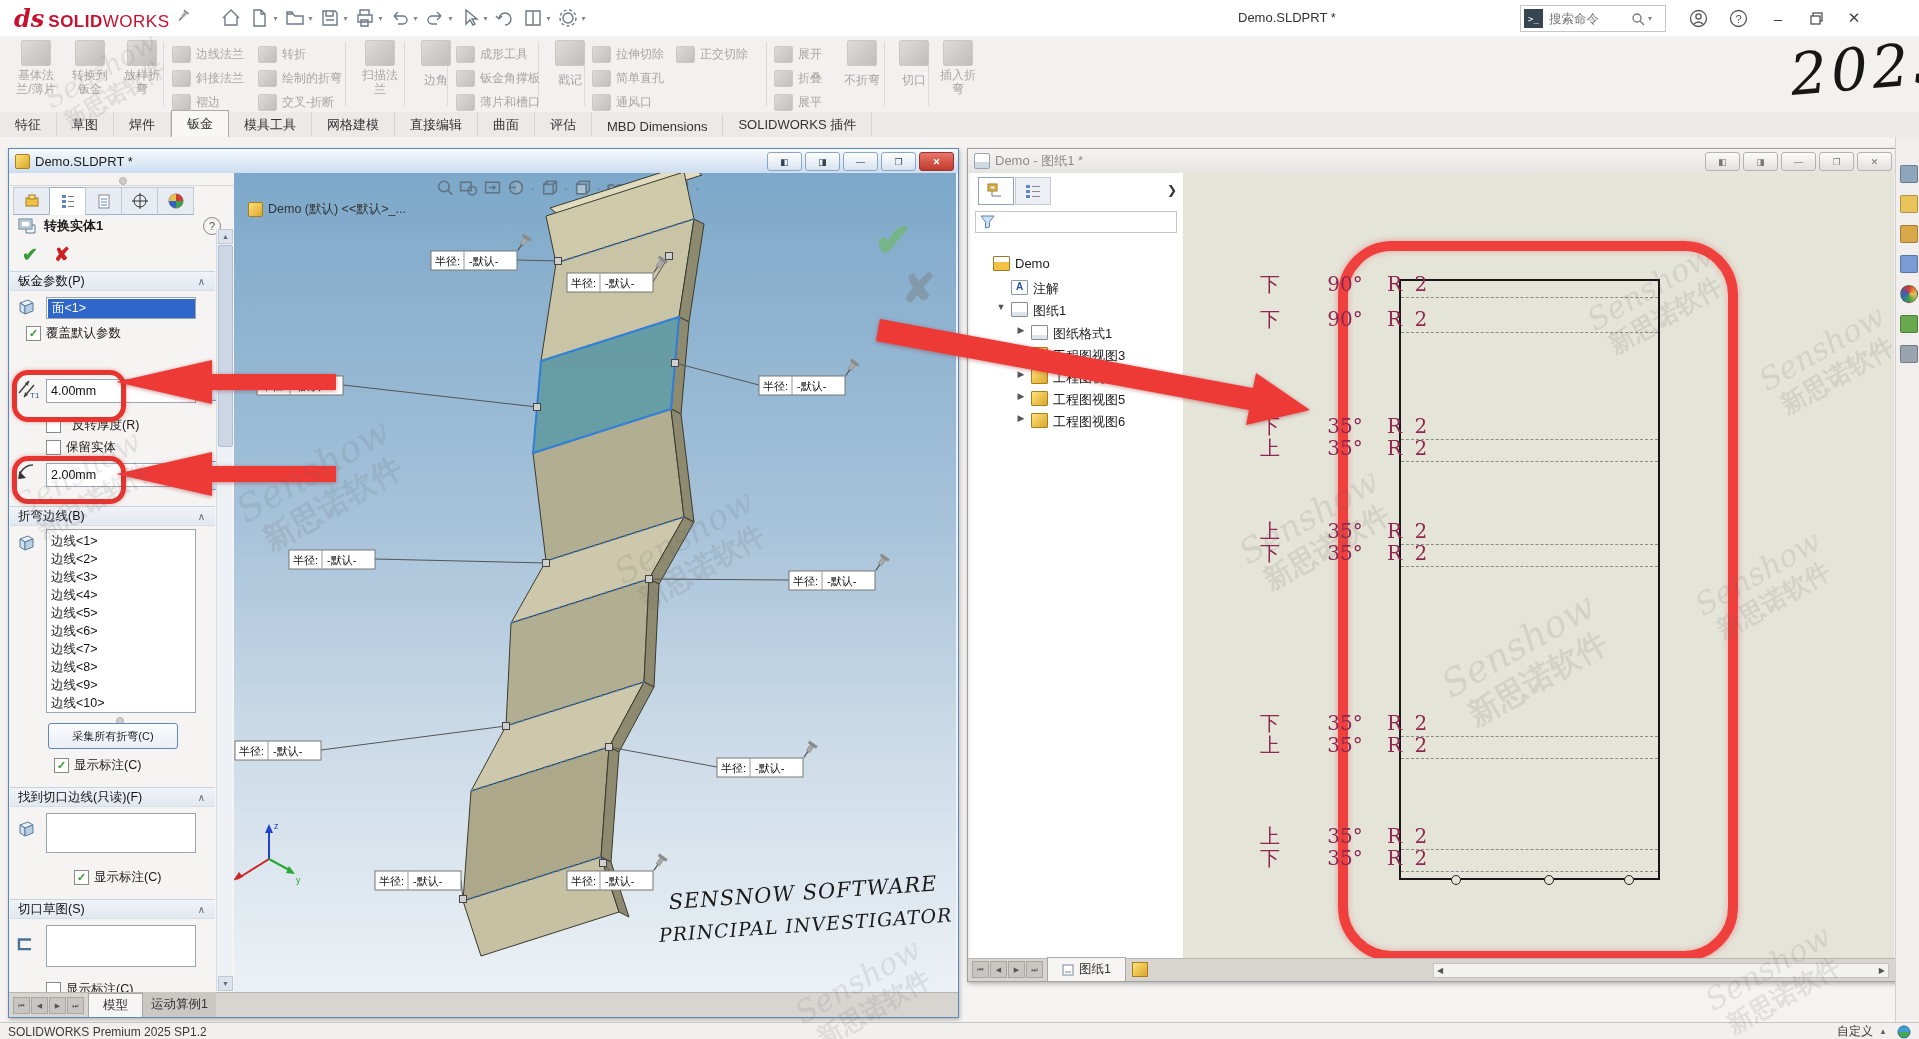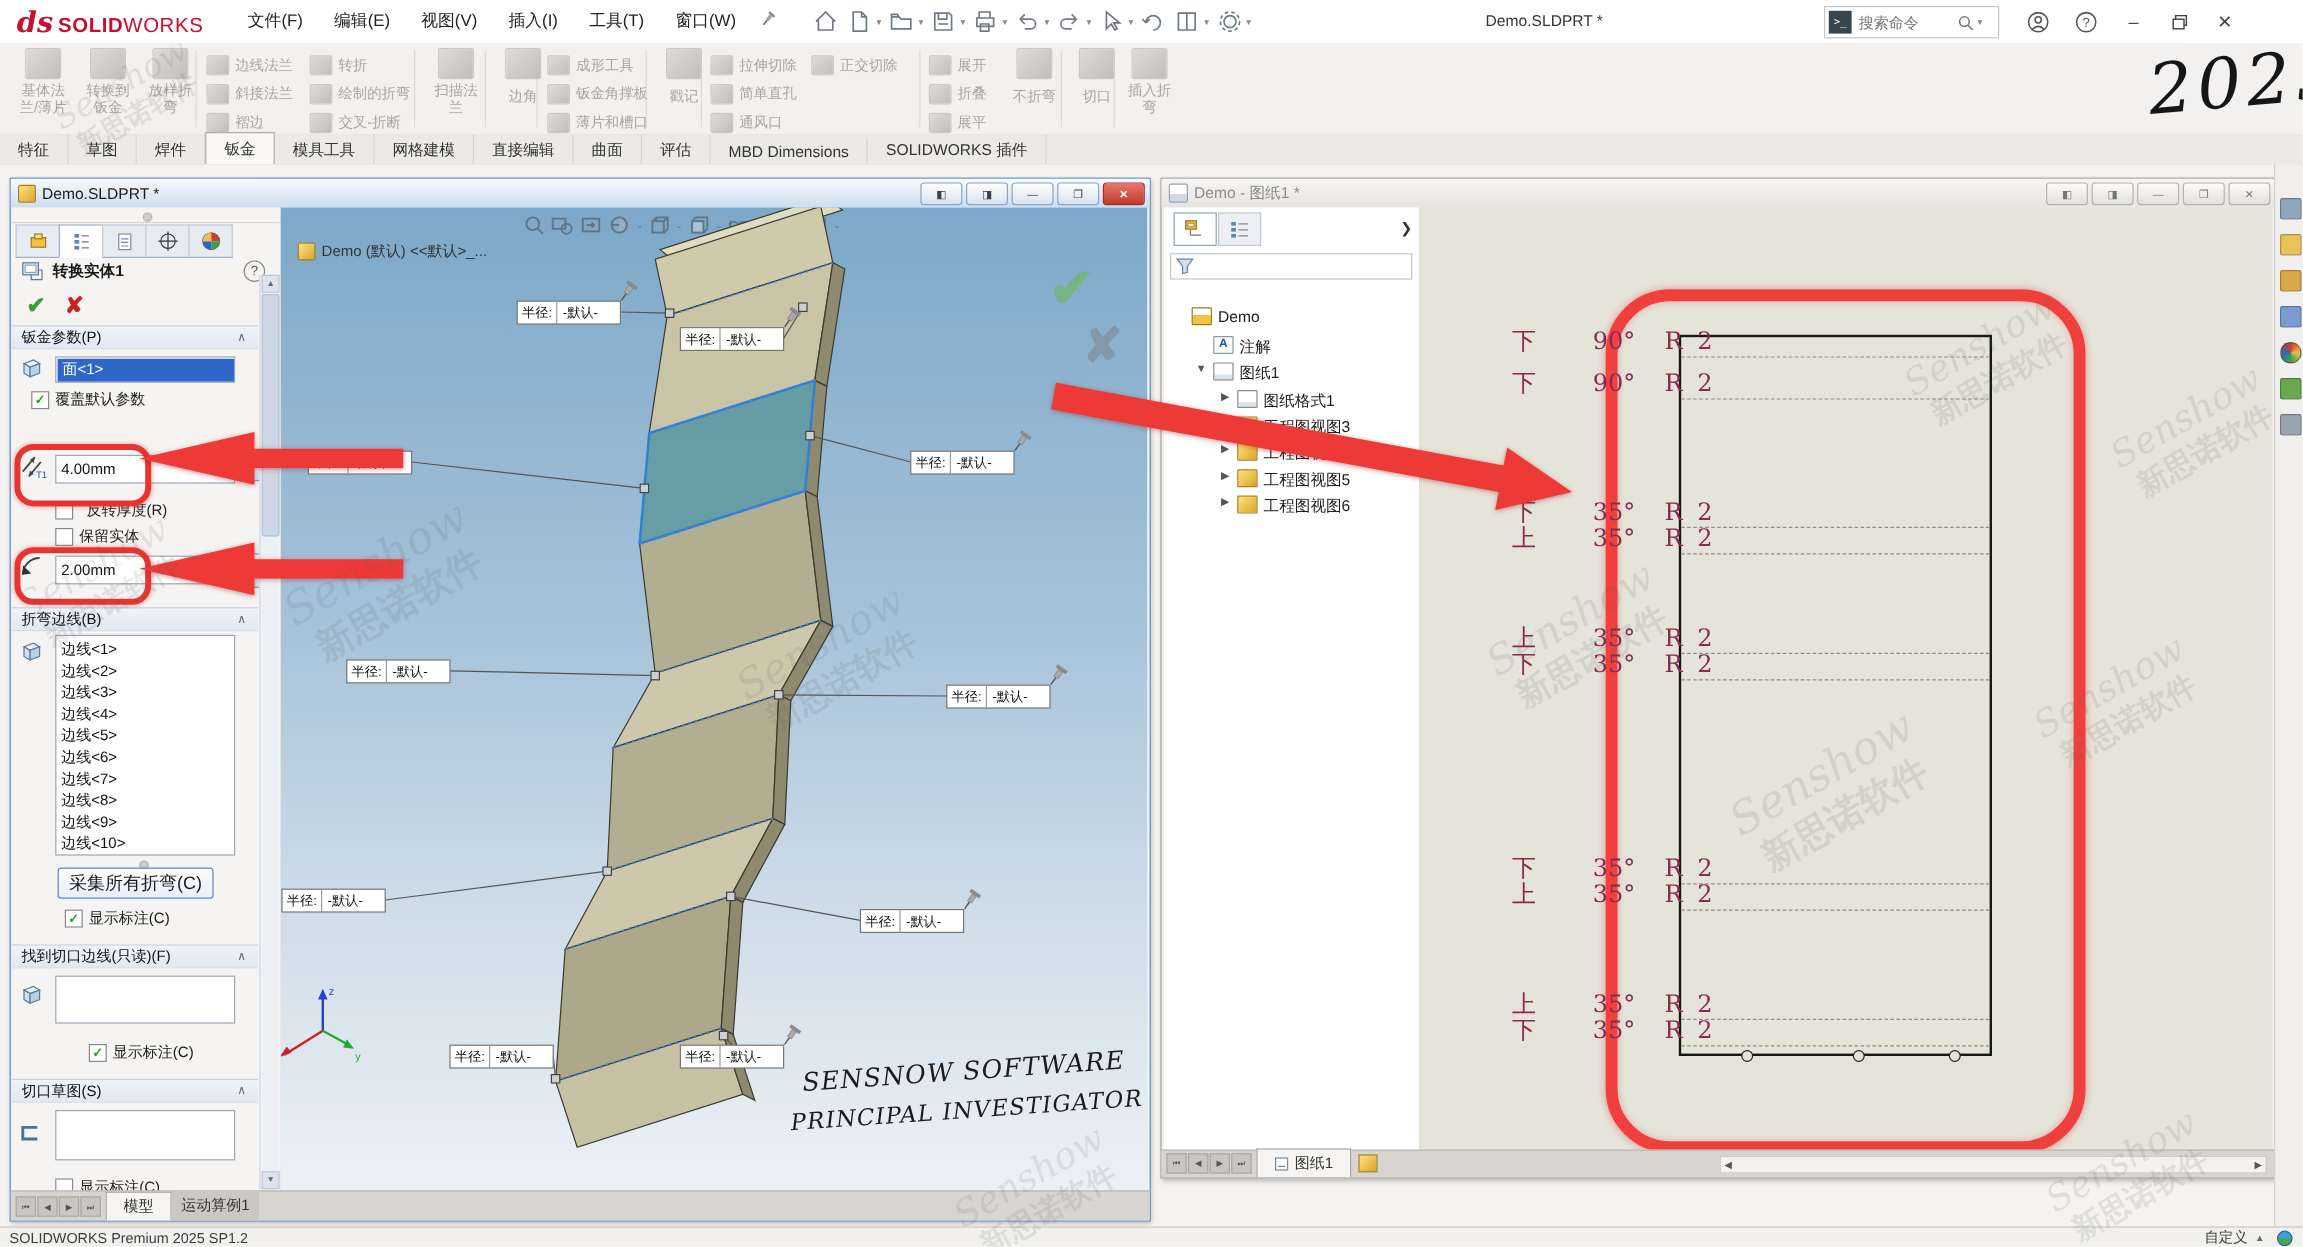--- a/index.html
+++ b/index.html
@@ -51,21 +51,21 @@
 .pm-splitter{position:absolute;left:0;top:0;width:224px;height:12px;border-bottom:1px solid #d8d6d3}
 .pm-dot{position:absolute;left:109px;top:4px;width:6px;height:6px;border-radius:50%;background:#cfcdca;border:1px solid #b5b3b0}
 .pmtab{position:absolute;top:14px;width:35px;height:26px;border:1px solid #c3c8d2;border-bottom:1px solid #9fb0c6;background:#e7ebf2;display:flex;align-items:center;justify-content:center}
 .pmtab.active{background:#fff;border:1px solid #9fb0c6;border-bottom:1px solid #fff}
 .pm-row{position:absolute;display:flex;align-items:center;font-size:12.5px;color:#1a1a1a}
 .pm-header{position:absolute;left:0;width:205px;height:20px;background:linear-gradient(#f0f3f8,#e2e8f1);border-top:1px solid #c9d2e0;border-bottom:1px solid #d6dde8;font-size:12.5px;font-weight:normal;color:#111;display:flex;align-items:center;padding-left:8px;box-sizing:border-box}
 .pm-header .chev{position:absolute;right:10px;color:#667;font-size:10px}
 .fieldbox{position:absolute;background:#fff;border:1px solid #9aa4b2;box-sizing:border-box;font-size:12.5px;color:#111;display:flex;align-items:center;padding-left:4px}
 .sel-item{background:#2e66c9;color:#fff;padding:1px 14px 1px 4px;font-size:12.5px}
 .cbox{width:13px;height:13px;border:1px solid #8a8a8a;background:#fff;display:inline-flex;align-items:center;justify-content:center;font-size:11px;color:#2f9c2f;font-weight:bold;flex:0 0 13px}
-.pm-btn{position:absolute;border:1px solid #5f87c5;border-radius:3px;background:linear-gradient(#fbfcfe,#e9eff8);font-size:15px;color:#1a1a1a;display:flex;align-items:center;justify-content:center}
+.pm-btn{position:absolute;border:1px solid #5f87c5;border-radius:3px;background:linear-gradient(#fbfcfe,#e9eff8);font-size:11px;color:#1a1a1a;display:flex;align-items:center;justify-content:center}
 .spin{position:absolute;width:18px;height:13px;border:1px solid #7aa0cc;border-radius:2px;background:linear-gradient(#eef5fd,#cfe0f4);color:#3a6ea8;font-size:8px;display:flex;align-items:center;justify-content:center}
 .listbox{position:absolute;background:#fff;border:1px solid #9aa4b2;font-size:12.5px;line-height:18px;color:#111;padding:2px 0 0 4px;box-sizing:border-box;overflow:hidden}
 #pm-scroll{position:absolute;left:206px;top:56px;width:15px;height:762px;background:#edf0f5;border-left:1px solid #d5d9e0}
 .sc-arrow{position:absolute;left:1px;width:13px;height:13px;background:#dde3ec;border:1px solid #c0c8d4;color:#667;font-size:7px;display:flex;align-items:center;justify-content:center}
 .sc-thumb{position:absolute;left:1px;width:13px;background:#ccd6e4;border:1px solid #b2bfd0;border-radius:2px}
 
 #viewport{position:absolute;left:225px;top:24px;width:722px;height:820px;overflow:hidden;background:linear-gradient(#7da8c9,#a6c2d9 42%,#cfdde9 72%,#ecf1f5)}
 #headsup{position:absolute;left:200px;top:5px;display:flex;align-items:center;gap:3px;opacity:.85}
 #headsup .hi{display:flex;align-items:center}
 #headsup svg{stroke:#5d6c79;fill:none;stroke-width:1.5}
@@ -121,28 +121,20 @@
 </head>
 <body>
 
 <div id="screen">
 
   <div id="menubar">
     <div class="brand">
       <span class="brand-ds">ds</span>
       <span class="brand-name"><b>SOLID</b><i>WORKS</i></span>
     </div>
-    <div id="menu-items" style="display:flex;margin-left:24px">
-        <div class="menu-item">文件(F)</div>
-        <div class="menu-item">编辑(E)</div>
-        <div class="menu-item">视图(V)</div>
-        <div class="menu-item">插入(I)</div>
-        <div class="menu-item">工具(T)</div>
-        <div class="menu-item">窗口(W)</div>
-      </div>
     <span style="margin-left:6px">
       <svg width="16" height="16" viewBox="0 0 16 16">
           <g transform="rotate(40 8 8)">
             <rect x="5" y="2" width="6" height="2" fill="#8b8b8b"></rect>
             <rect x="6.5" y="4" width="3" height="5" fill="#a8a8a8"></rect>
             <line x1="8" y1="9" x2="8" y2="14" stroke="#666" stroke-width="1.3"></line>
           </g>
         </svg>
     </span>
     <div class="qicons" id="qicons">

